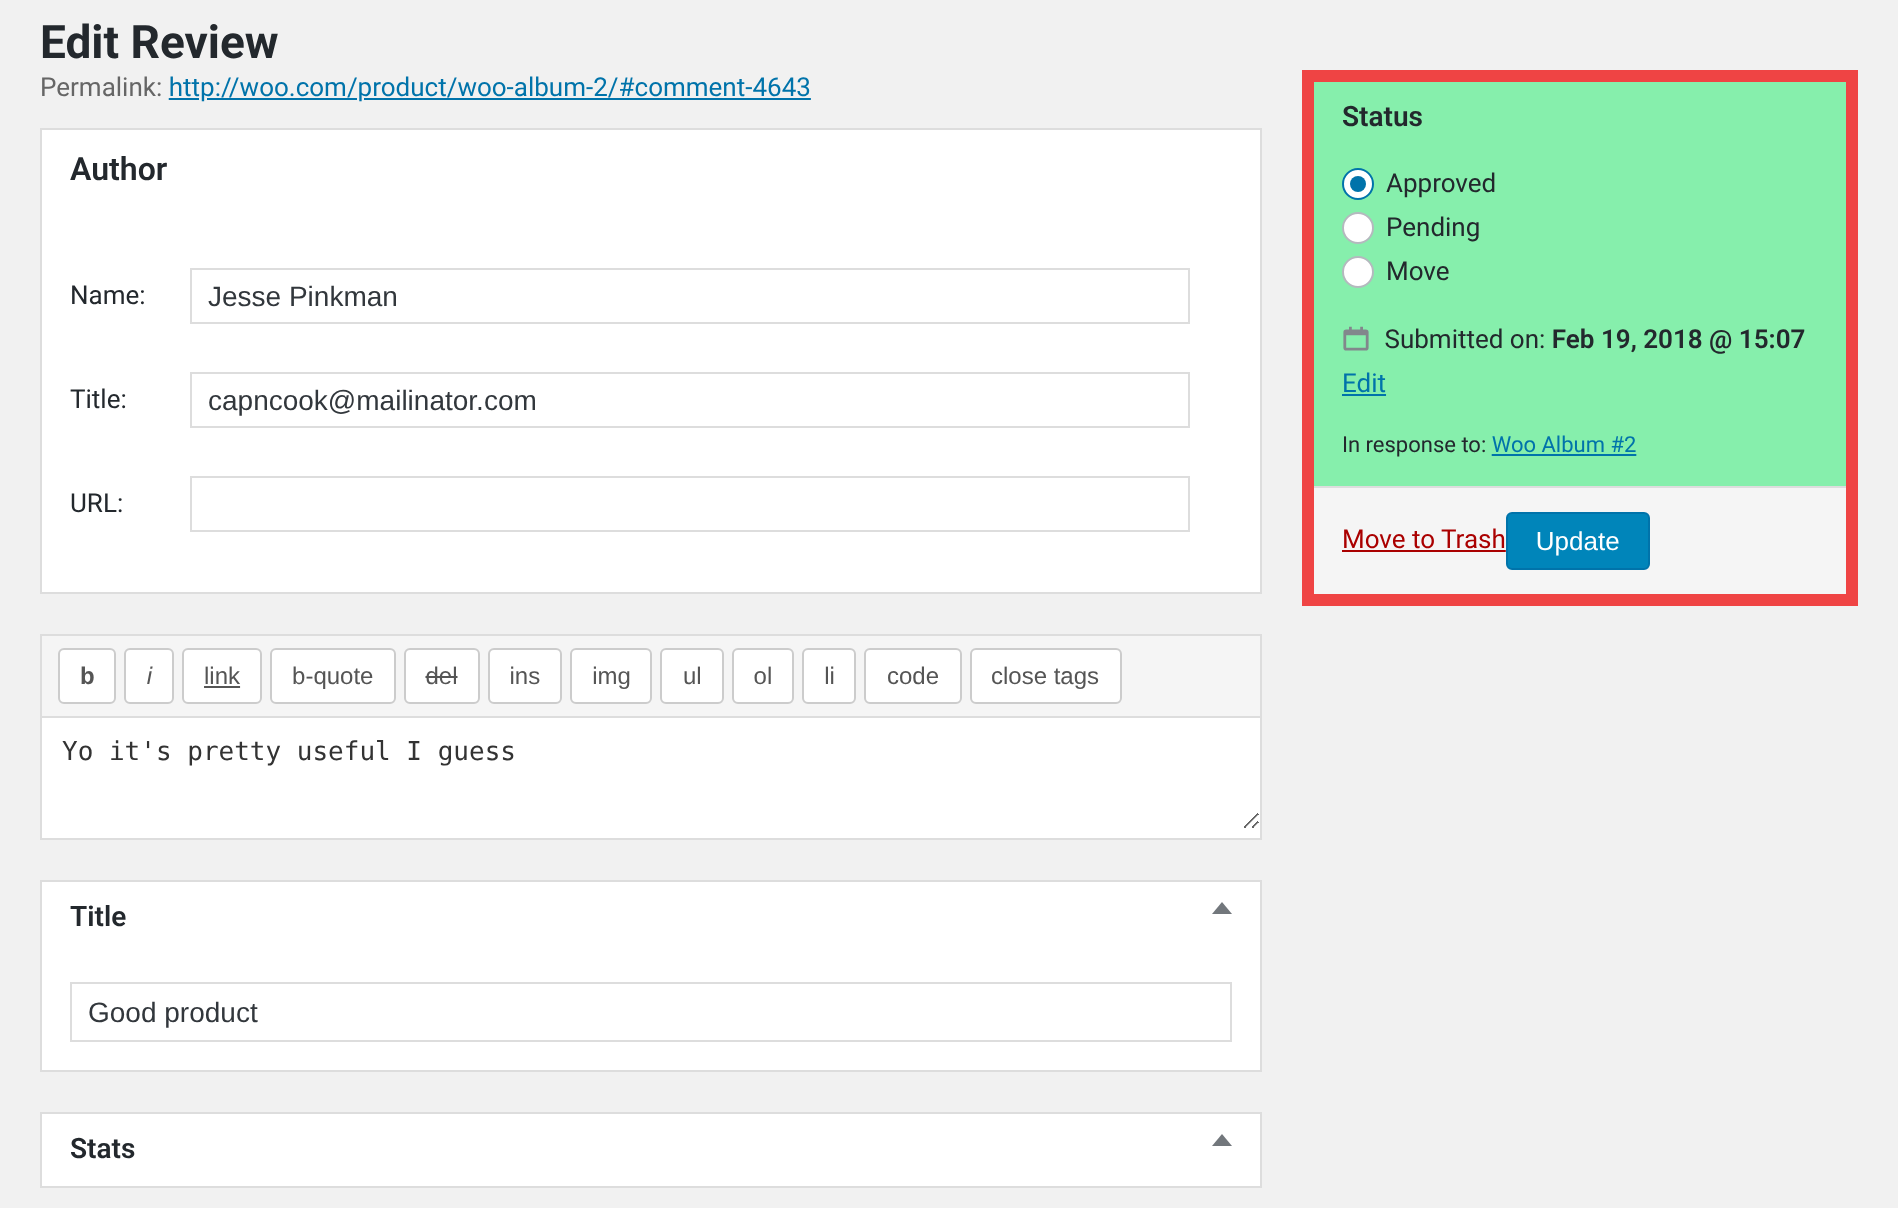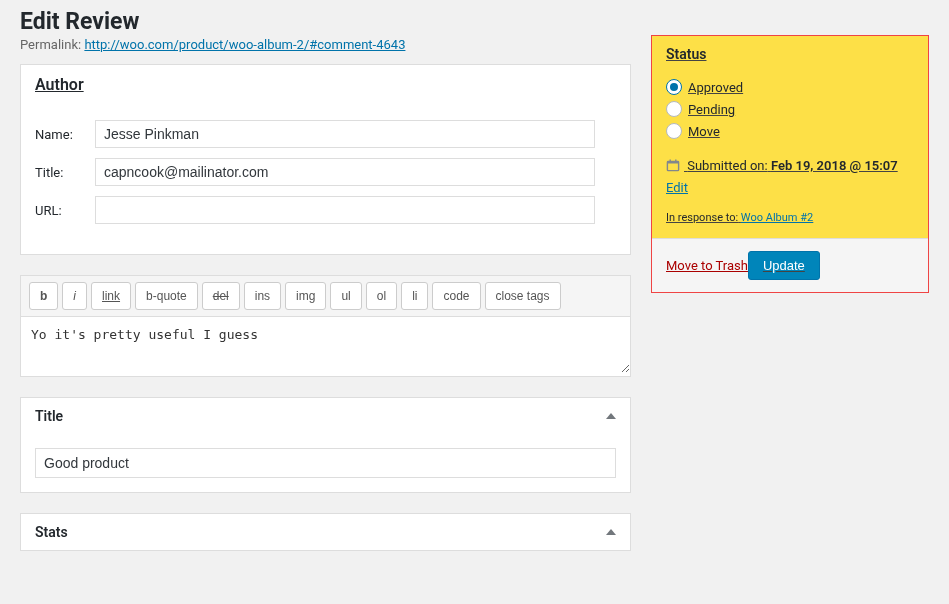--- a/index.html
+++ b/index.html
@@ -49,32 +49,31 @@
       margin-bottom: 20px;
     }
     .postbox-title {
       font-size: 14px;
       font-weight: 600;
       color: #23282d;
       padding: 10px 14px;
     }
     .postbox-title.big {
       font-size: 16px;
-      text-decoration: underline;
     }
     .postbox-body {
       padding: 14px;
     }
     .author-body {
       padding: 6px 14px 30px 14px;
     }
     .form-row {
       display: flex;
       align-items: center;
-      margin-top: 10px;
+      margin-top: 24px;
     }
     .form-row label {
       width: 60px;
       font-size: 13px;
       color: #23282d;
     }
     .form-row input[type=text] {
       flex: 1;
       max-width: 500px;
       padding: 5px 8px;
@@ -117,21 +116,21 @@
       padding: 10px;
       font-family: Consolas, Monaco, monospace;
       font-size: 13px;
       resize: vertical;
       height: 56px;
       color: #333;
       outline: none;
     }
     .collapsible-header {
       display: flex;
-      align-items: center;
+      align-items: flex-start;
       justify-content: space-between;
       padding: 10px 14px;
       cursor: pointer;
       gap: 16px;
     }
     .collapsible-header .title {
       font-size: 14px;
       font-weight: 600;
       color: #23282d;
     }
@@ -144,23 +143,22 @@
     }
     .title-input {
       width: 100%;
       padding: 5px 8px;
       border: 1px solid #ddd;
       font-size: 14px;
       height: 30px;
       color: #32373c;
     }
     .side-postbox {
-      background: #fde047;
-      border: 1px solid #ef4444;
-      text-decoration: underline;
+      background: #86efac;
+      border: 6px solid #ef4444;
     }
     .side-header {
       padding: 10px 14px;
       font-size: 14px;
       font-weight: 600;
       color: #23282d;
     }
     .side-body {
       padding: 4px 16px 14px 14px;
     }

